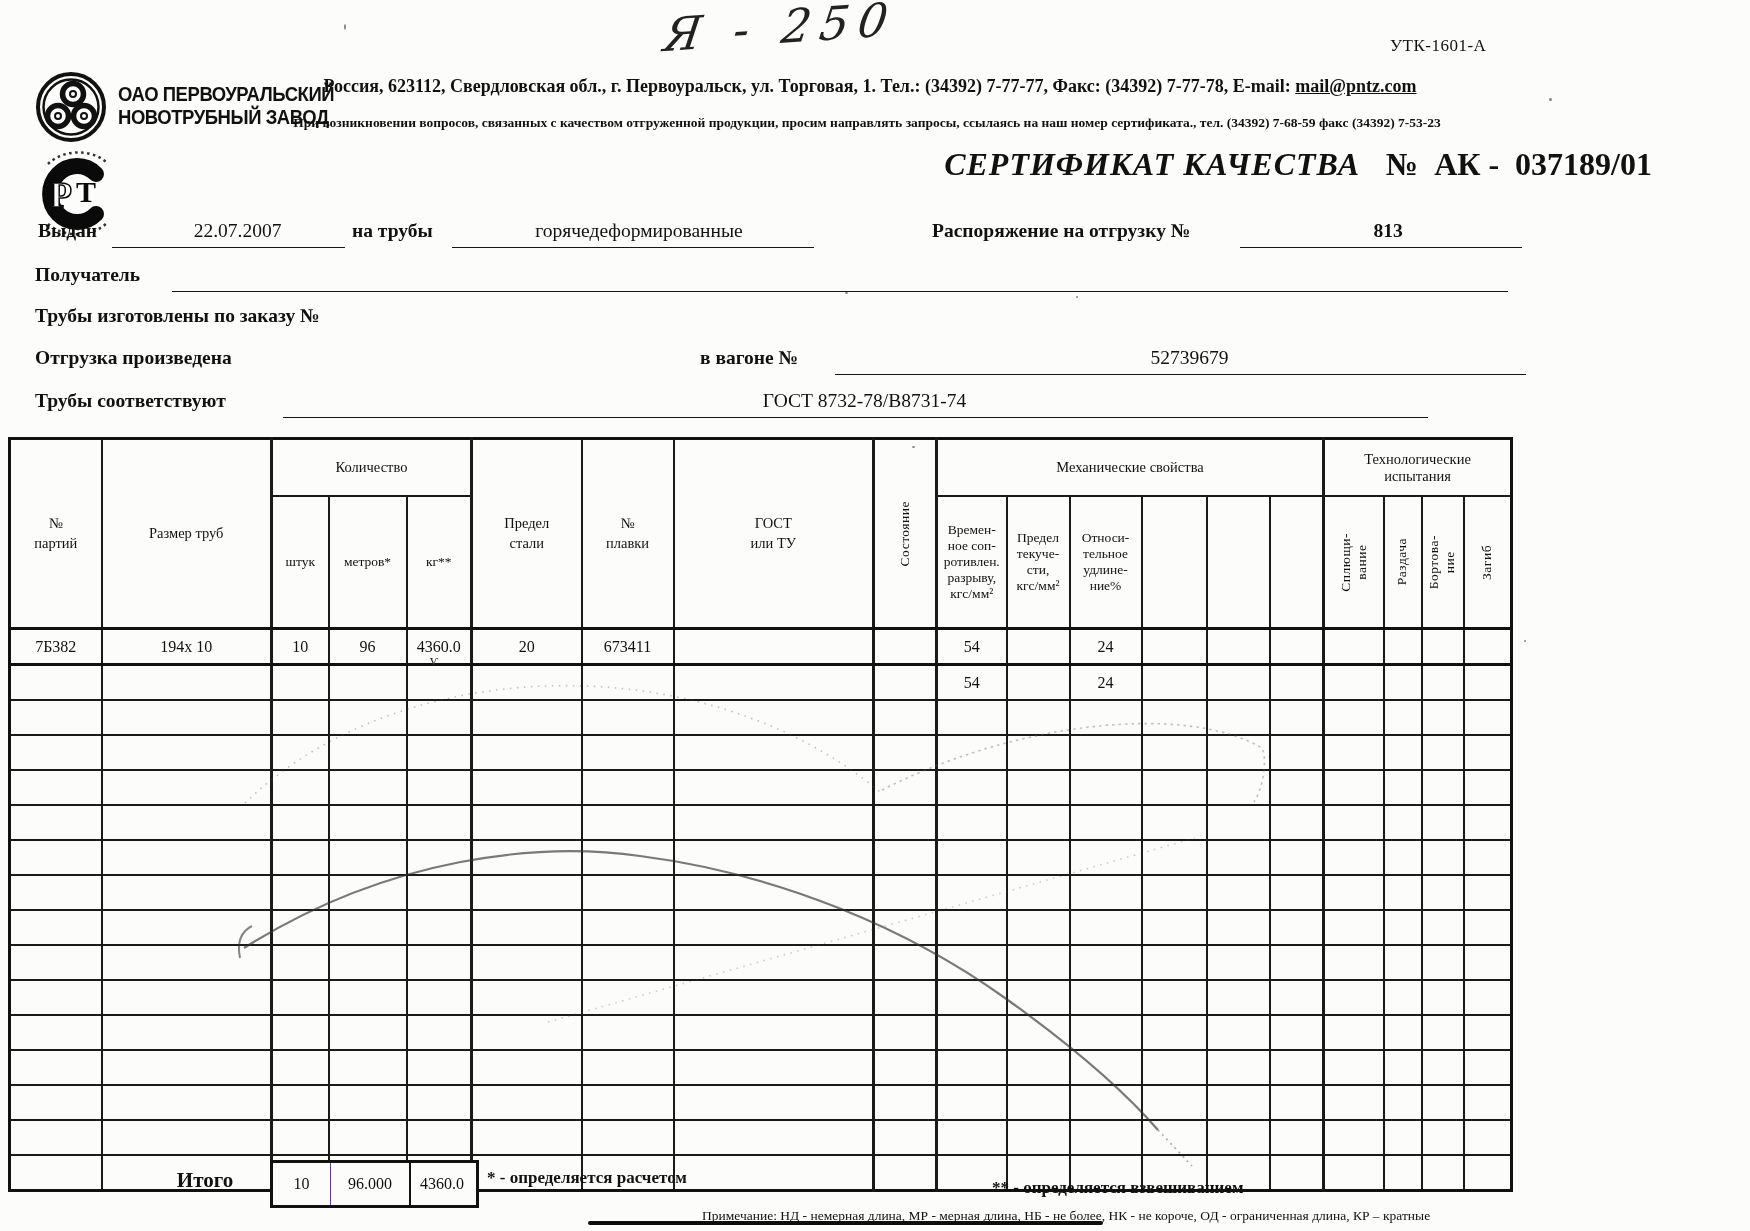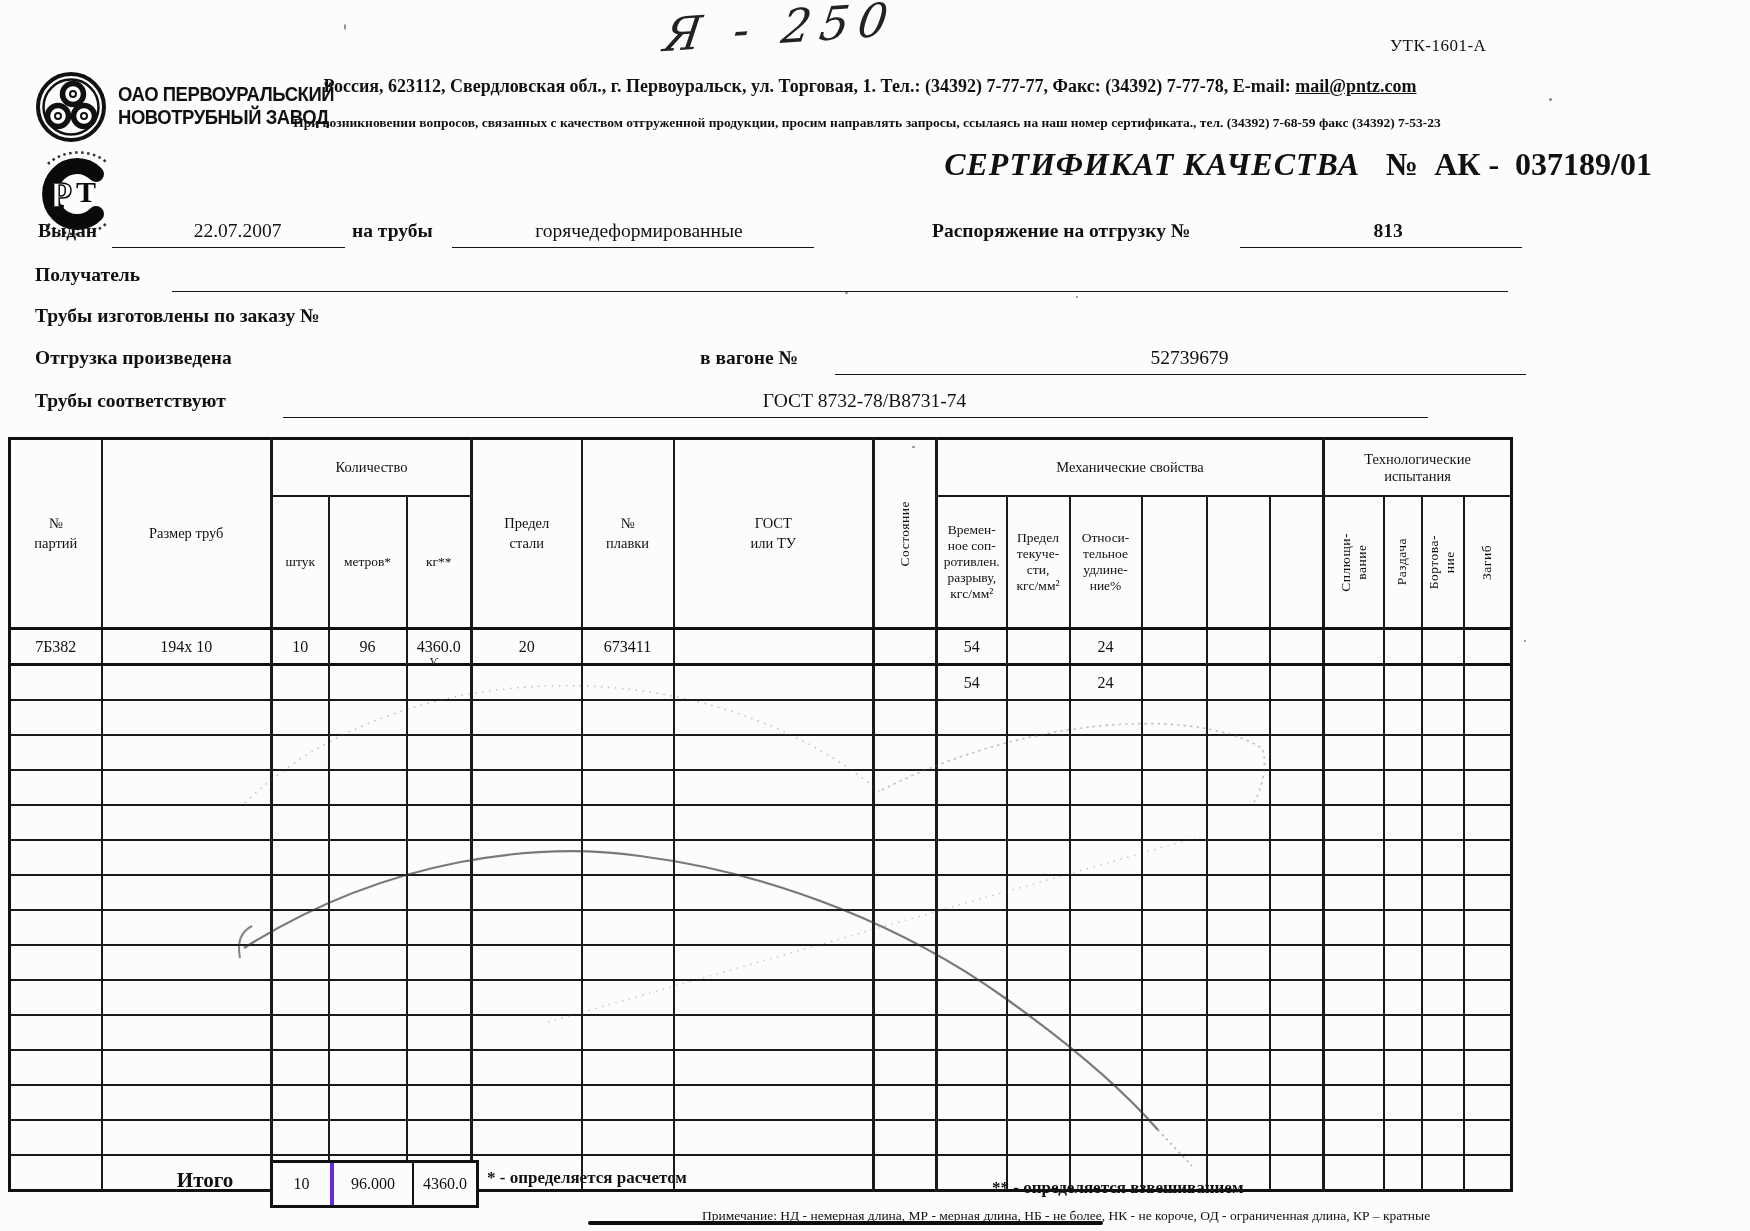--- a/index.html
+++ b/index.html
@@ -84,21 +84,21 @@
   
   .totals-label { position:absolute; left:140px; top:1168px; width:130px; text-align:center;
                   font-weight:bold; font-size:21px; }
   .totals-box {
     position:absolute; left:270px; top:1160px; width:203px; height:42px;
     border:3px solid #111; display:flex; background:#fcfcfa;
   }
   .totals-box .tcell { display:flex; align-items:center; justify-content:center;
                        font-size:16px; height:100%; }
   .tc1 { width:57px; }
-  .tc2 { width:78px; border-left:4px solid #6d28d9; }
+  .tc2 { width:78px; border-left:1px solid #6d28d9; }
   .tc3 { width:62px; border-left:2px solid #111; }
   .fn1 { position:absolute; left:487px; top:1168px; font-weight:bold; font-size:17px; }
   .fn2 { position:absolute; left:992px; top:1178px; font-weight:bold; font-size:17px;text-align:center; }
   .note { position:absolute; left:702px; top:1208px; width:810px; font-size:13.5px; white-space:nowrap; }
 
   
   .strokes { position:absolute; left:0; top:0; pointer-events:none; }
   .bottom-line { position:absolute; left:588px; top:1221px; width:515px; height:4px;
                  background:#0e0e0e; border-radius:2px; }
   .tick { position:absolute; left:430px; top:653px; font-size:14px; color:#333; }

